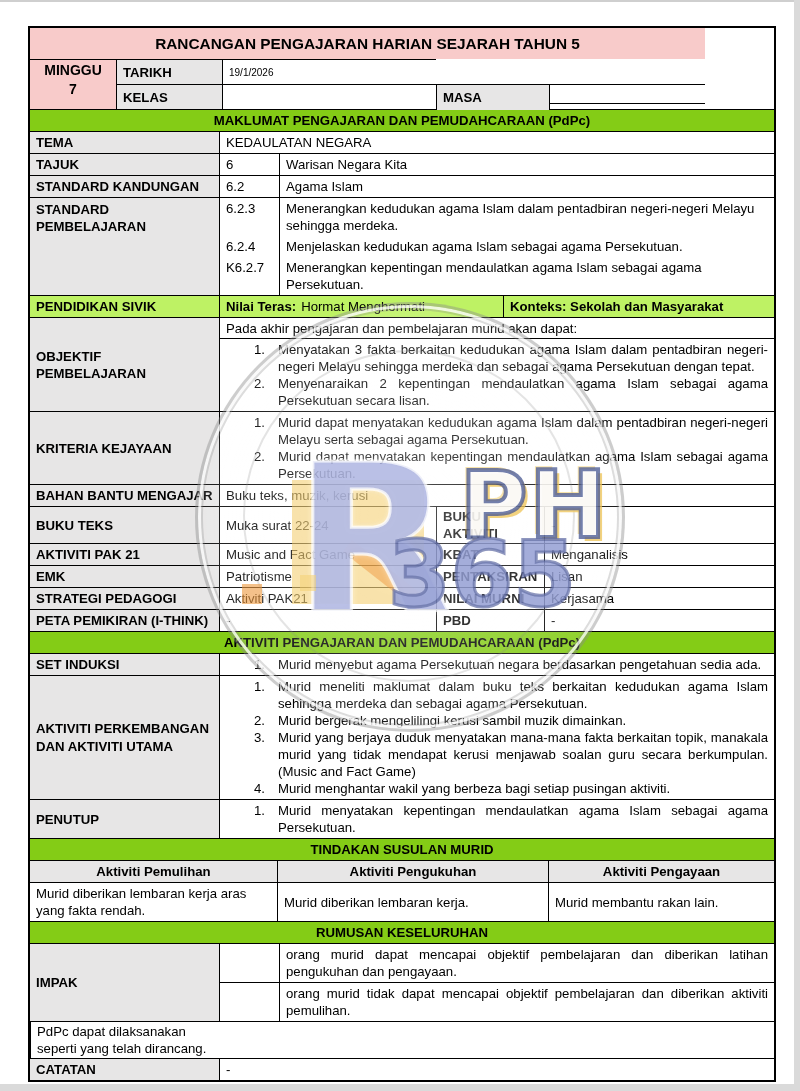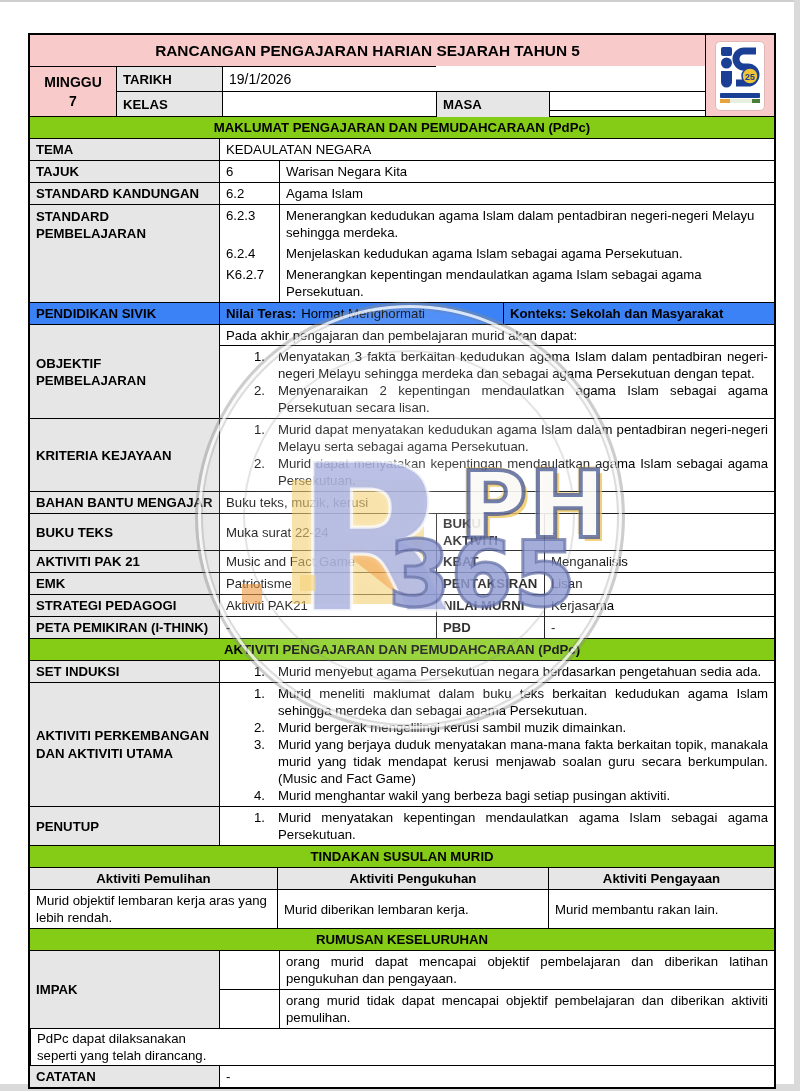--- a/index.html
+++ b/index.html
@@ -6,42 +6,42 @@
   body{
     width:800px;height:1091px;position:relative;background:#ffffff;
     font-family:"Liberation Sans", sans-serif;color:#000;overflow:hidden;
     -webkit-font-smoothing:antialiased;
   }
   
   .edge-top{position:absolute;left:0;top:0;width:100%;height:2px;background:#cfcfcf;}
   .edge-right{position:absolute;right:0;top:0;width:6px;height:100%;background:#dadada;}
   .edge-bottom{position:absolute;left:0;bottom:0;width:100%;height:7px;background:#dadada;}
 
-  .sheet{position:absolute;left:28px;top:33px;width:744px;border:2px solid #000;background:#fff;}
+  .sheet{position:absolute;left:28px;top:26px;width:744px;border:2px solid #000;background:#fff;}
   .r{display:grid;border-top:1px solid #000;}
   .sheet > .r:first-child{border-top:none;}
   .c{box-sizing:border-box;min-height:21px;padding:1px 6px;display:flex;align-items:center;
      font-size:13.2px;line-height:17px;}
   .blk{display:block;padding:2px 6px;}
   .bl{border-left:1px solid #000;}
   .bt{border-top:1px solid #000;}
   .bb{border-bottom:1px solid #000;}
   .lab{background:#e7e6e6;font-weight:bold;}
   .bold{font-weight:bold;}
   .center{justify-content:center;text-align:center;}
   .band{background:#84cc16;font-weight:bold;justify-content:center;text-align:center;}
-  .yellow{background:#3b82f6;}
+  .yellow{background:#bef264;}
   .just{text-align:justify;}
 
   
   .g-top{grid-template-columns:86px 106px 214px 113px 156px 69px;grid-template-rows:31px 25px 25px;}
   .t-title{grid-column:1/6;grid-row:1;background:#f8cbca;font-weight:bold;font-size:15.4px;
            justify-content:center;text-align:center;}
   .t-logo{grid-column:6;grid-row:1/4;background:#f8cbca;justify-content:center;}
-  .t-minggu{grid-column:1;grid-row:2/4;background:#f8cbca;flex-direction:column;justify-content:center;
+  .t-minggu{grid-column:1;grid-row:2/4;background:#f8cbca;flex-direction:column;
             font-weight:bold;font-size:14px;line-height:19px;}
   .logo-card{width:50px;height:70px;background:#fff;border-radius:5px;border:1px solid #e0b6b6;
              display:flex;flex-direction:column;align-items:center;justify-content:flex-start;padding-top:3px;box-sizing:border-box;}
   .logo-lines{width:40px;margin-top:2px;}
   .logo-lines .l1{height:5px;background:#1c3f96;border-radius:1px;}
   .logo-lines .l2{height:4px;margin-top:1px;background:#e8efe0;border-left:10px solid #e8a33c;border-right:8px solid #4a7d3a;}
 
   
   .g-2{grid-template-columns:189px 1fr;}
   .g-3{grid-template-columns:189px 60px 1fr;}
@@ -86,42 +86,26 @@
 <body>
 
 <div class="edge-top"></div>
 <div class="edge-right"></div>
 <div class="edge-bottom"></div>
 
 <div class="sheet">
 
   <div class="r g-top">
     <div class="c t-title">RANCANGAN PENGAJARAN HARIAN SEJARAH TAHUN 5</div>
-    <div class="c t-logo bl">
-      <div class="logo-card">
-        <svg width="44" height="46" viewBox="0 0 44 46">
-          <rect x="3" y="2" width="11" height="9" rx="2" fill="#1c3f96"></rect>
-          <circle cx="8.5" cy="18" r="5.5" fill="#1c3f96"></circle>
-          <path d="M3 26 h11 v11 a5.5 5.5 0 0 1 -11 0 z" fill="#1c3f96"></path>
-          <path d="M38 6 h-12 a8 8 0 0 0 0 16 h4 a8 8 0 0 1 0 16 h-12" stroke="#1c3f96" stroke-width="7" fill="none"></path>
-          <circle cx="32" cy="31" r="8" fill="#f3c433" stroke="#1c3f96" stroke-width="1.5"></circle>
-          <text x="32" y="34.5" font-size="9" font-weight="bold" text-anchor="middle" fill="#1c3f96">25</text>
-        </svg>
-        <div class="logo-lines">
-          <div class="l1"></div>
-            <div class="l2"></div>
-        </div>
-      </div>
-    </div>
     <div class="c t-minggu bt">
       <span>MINGGU</span>
       <span>7</span>
     </div>
     <div class="c lab bl bt" style="grid-column:2;grid-row:2;">TARIKH</div>
-    <div class="c bl bt" style="grid-column:3;grid-row:2;font-size:14px;">19/1/2026</div>
+    <div class="c bl bt" style="grid-column:3;grid-row:2;font-size:10px;">19/1/2026</div>
     <div class="c lab bl bt" style="grid-column:4;grid-row:2;margin-top:44px;">HARI</div>
     <div class="c bl bt" style="grid-column:5;grid-row:2;margin-top:44px;">Isnin</div>
     <div class="c lab bl bt" style="grid-column:2;grid-row:3;">KELAS</div>
     <div class="c bl bt" style="grid-column:3;grid-row:3;"></div>
     <div class="c lab bl bt" style="grid-column:4;grid-row:3;">MASA</div>
     <div class="c bl bt" style="grid-column:5;grid-row:3;"></div>
   </div>
 
   <div class="r">
     <div class="c band">MAKLUMAT PENGAJARAN DAN PEMUDAHCARAAN (PdPc)</div>
@@ -277,21 +261,21 @@
   <div class="r">
     <div class="c band">TINDAKAN SUSULAN MURID</div>
   </div>
 
   <div class="r g-tin">
     <div class="c lab center">Aktiviti Pemulihan</div>
     <div class="c lab center bl">Aktiviti Pengukuhan</div>
     <div class="c lab center bl">Aktiviti Pengayaan</div>
   </div>
   <div class="r g-tin">
-    <div class="c blk">Murid objektif lembaran kerja aras yang lebih rendah.</div>
+    <div class="c blk">Murid diberikan lembaran kerja aras yang fakta rendah.</div>
     <div class="c bl">Murid diberikan lembaran kerja.</div>
     <div class="c bl">Murid membantu rakan lain.</div>
   </div>
 
   <div class="r">
     <div class="c band">RUMUSAN KESELURUHAN</div>
   </div>
 
   <div class="r g-3">
     <div class="c lab span-2rows">IMPAK</div>

